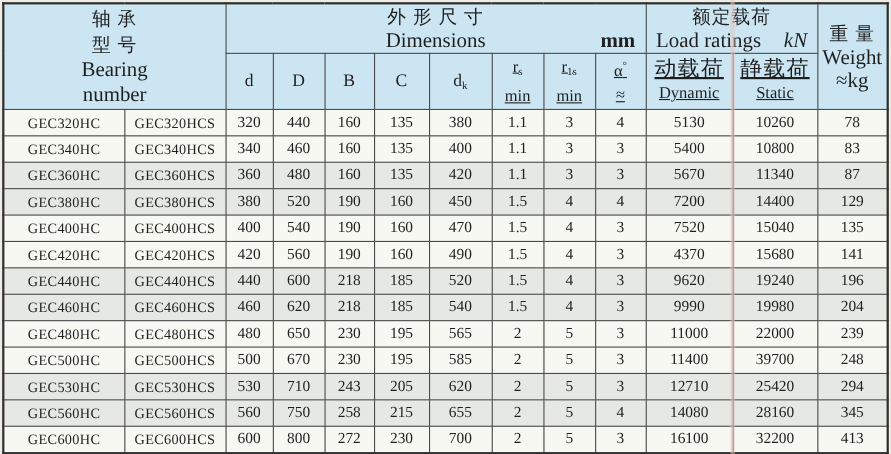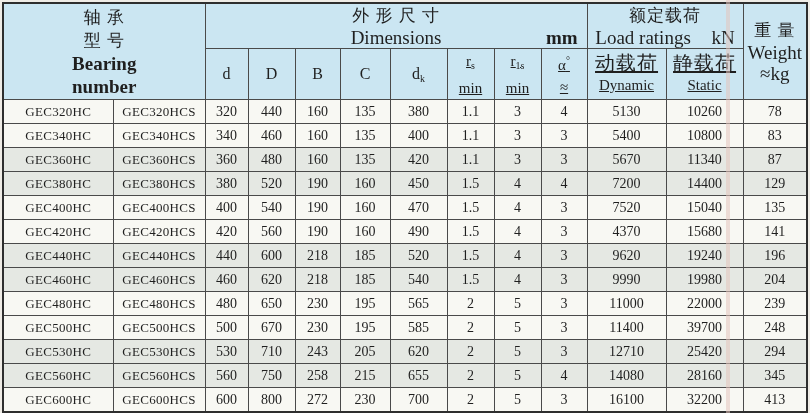--- a/index.html
+++ b/index.html
@@ -12,42 +12,42 @@
     --scan_bg:#efece6;
     --scan_edge:#e3c4bd;
   }
   html,body{margin:0;padding:0;}
   body{
     width:810px;height:413px;overflow:hidden;
     background:var(--scan_bg);
     font-family:"Liberation Serif","DejaVu Serif",serif;
     color:var(--ink);
   }
-  .scan{position:relative;width:730px;height:413px;border-radius:20px;}
+  .scan{position:relative;width:668px;height:413px;border-radius:20px;}
   .scan-edge{position:absolute;right:0;top:0;width:4px;height:413px;background:var(--scan_edge);opacity:.55;}
   table.spec{
     position:absolute;top:2px;left:2px;
     width:804px;border-collapse:collapse;table-layout:fixed;
     border:2px solid var(--outer);
   }
   th,td{
     border:1px solid var(--grid);
     padding:0;margin:0;text-align:center;vertical-align:middle;
     font-weight:normal;color:var(--ink);
   }
   thead th{background:var(--header_bg);}
   .h-row1 th{height:44px;}
   .h-row2 th{height:50px;}
   .zh{font-size:17px;line-height:22px;letter-spacing:1px;}
   .en{font-size:19px;line-height:21px;}
   .bearing-head .zh{line-height:23px;}
-  .bearing-head .en{line-height:23px;font-weight:bold;}
+  .bearing-head .en{line-height:23px;}
   .dims-line2{position:relative;}
   .dims-line2 .unit{position:absolute;right:9px;top:0;font-weight:bold;}
-  .load-line2 .unit{margin-left:16px;}
+  .load-line2 .unit{margin-left:16px;font-style:italic;}
   .sub-letter{font-size:16px;}
   sub{font-size:10px;vertical-align:-3px;}
   sup.deg{font-size:10px;vertical-align:6px;}
   .two-line div{line-height:22px;font-size:15px;text-decoration:underline;}
   .two-line .en{font-size:15px;}
   tbody td{
     height:23px;line-height:23px;font-size:14px;
     background:var(--row_bg);
     overflow:hidden;white-space:nowrap;
   }

